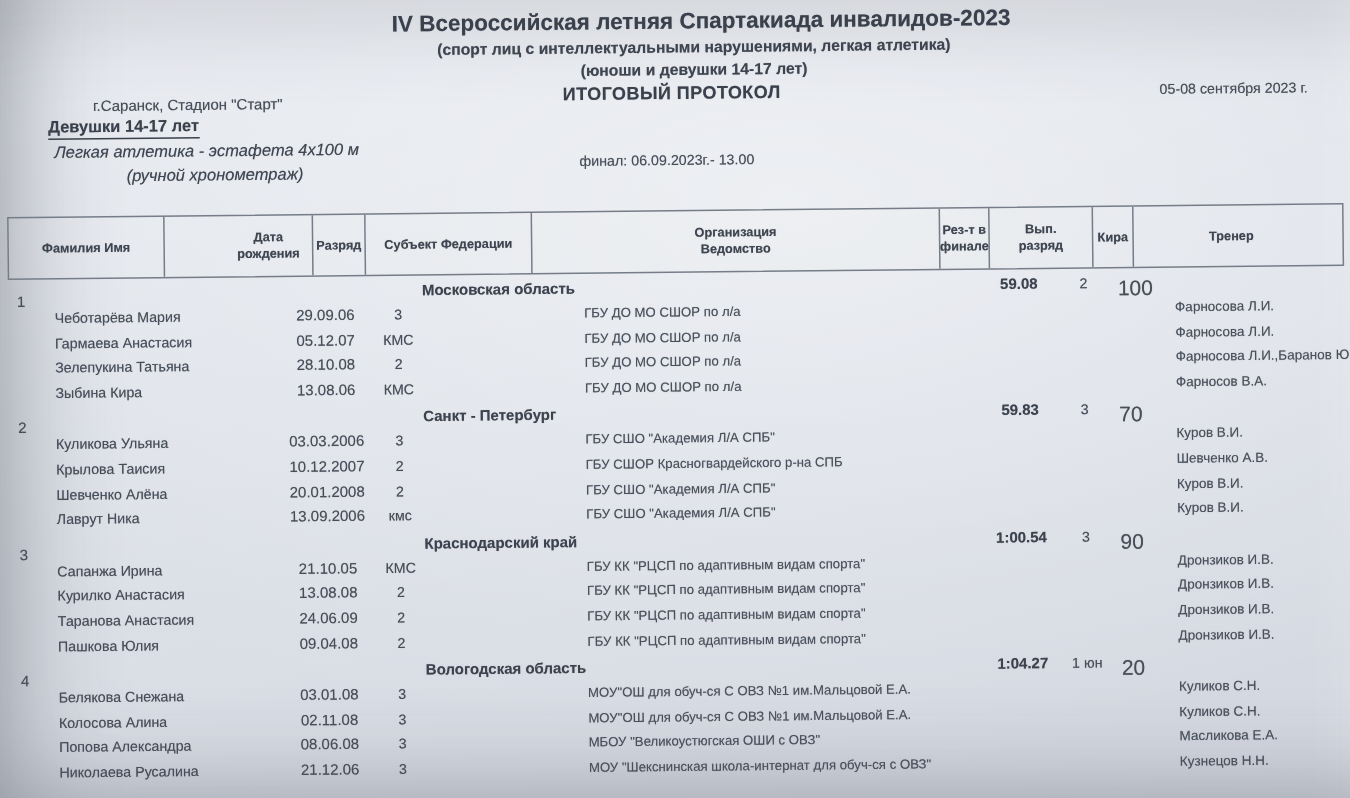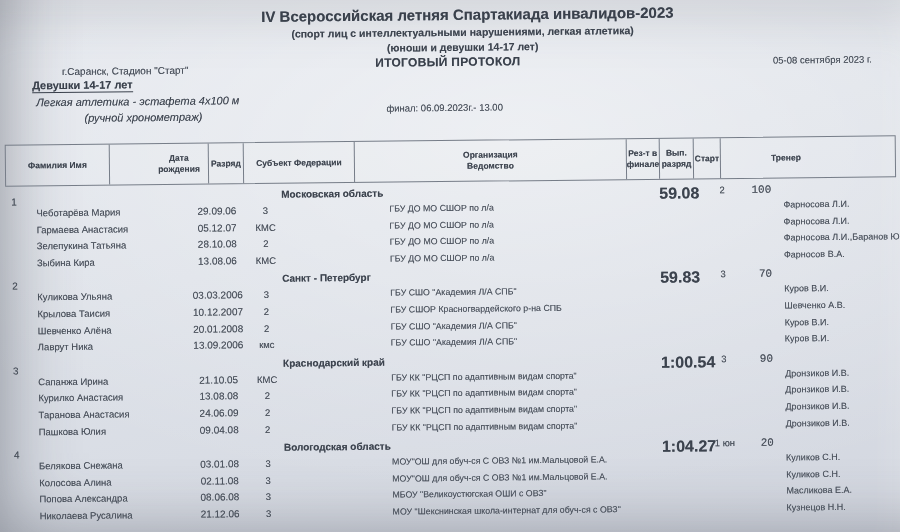--- a/index.html
+++ b/index.html
@@ -42,38 +42,38 @@
     background:rgba(255,255,255,0.06);
   }
   .th{
     border-right:1px solid #767d88;box-sizing:border-box;
     display:flex;align-items:center;justify-content:center;text-align:center;
     font-size:8.5px;font-weight:600;color:#3e4550;white-space:pre-line;line-height:1.25;
     padding:0 2px;
   }
   .th:last-child{border-right:none;}
   .w-place{width:75px;}.w-name{width:104px;}.w-dob{width:59px;margin-left:40px;}.w-raz{width:35px;}
-  .w-reg{width:111px;}.w-org{width:272px;}.w-res{width:33px;text-align:center;}.w-vyp{width:34px;}
+  .w-reg{width:111px;}.w-org{width:272px;}.w-res{width:33px;text-align:center;}.w-vyp{width:69px;}
   .w-pts{width:27px;}.w-trn{width:130px;}
 
   .tbody{position:absolute;top:187px;left:0;width:900px;}
   .block{margin-bottom:2px;}
   .row{display:flex;align-items:flex-start;}
   .trow{height:16px;}
   .arow{height:16.6px;}
   .c{box-sizing:border-box;overflow:visible;white-space:nowrap;}
   .c-place{width:37px;padding-left:12px;font-size:10px;position:relative;top:5px;}
   .c-name{width:148px;font-size:9.5px;}
   .c-dob{width:65px;text-align:center;font-size:10px;}
   .c-raz{width:32px;text-align:center;font-size:9.5px;}
   .c-reg{width:108px;font-size:10px;font-weight:bold;color:#3c434e;}
   .c-org{width:270px;font-size:8.8px;color:#4a515c;}
-  .c-res{width:40px;text-align:center;font-size:16px;font-weight:bold;color:#3c434e;}
+  .c-res{width:40px;text-align:center;font-size:10px;font-weight:bold;color:#3c434e;}
   .c-vyp{width:46px;text-align:center;font-size:9.5px;}
-  .c-pts{width:26px;text-align:right;font-size:11px;font-family:Liberation Mono, monospace;}
+  .c-pts{width:26px;text-align:left;font-size:14px;}
   .c-trn{width:125px;padding-left:12px;font-size:9px;color:#4a515c;}
 </style>
 </head>
 <body>
 
 <div class="photo">
   <div class="content">
 
     <div class="abs doc-title">IV Всероссийская летняя Спартакиада инвалидов-2023</div>
     <div class="abs doc-sub1">(спорт лиц с интеллектуальными нарушениями, легкая атлетика)</div>
@@ -90,21 +90,21 @@
       <div class="th w-name">Фамилия Имя</div>
       <div class="th w-dob">Дата рождения</div>
       <div class="th w-raz">Разряд</div>
       <div class="th w-reg">Субъект Федерации</div>
       <div class="th w-org">Организация
 Ведомство</div>
       <div class="th w-res">Рез-т в
 финале</div>
       <div class="th w-vyp">Вып.
 разряд</div>
-      <div class="th w-pts">Старт</div>
+      <div class="th w-pts">Кира</div>
       <div class="th w-trn">Тренер</div>
     </div>
 
     <div class="tbody">
 
       <div class="block">
         <div class="row trow">
           <div class="c c-place">1</div>
           <div class="c c-name"></div>
             <div class="c c-dob"></div>

